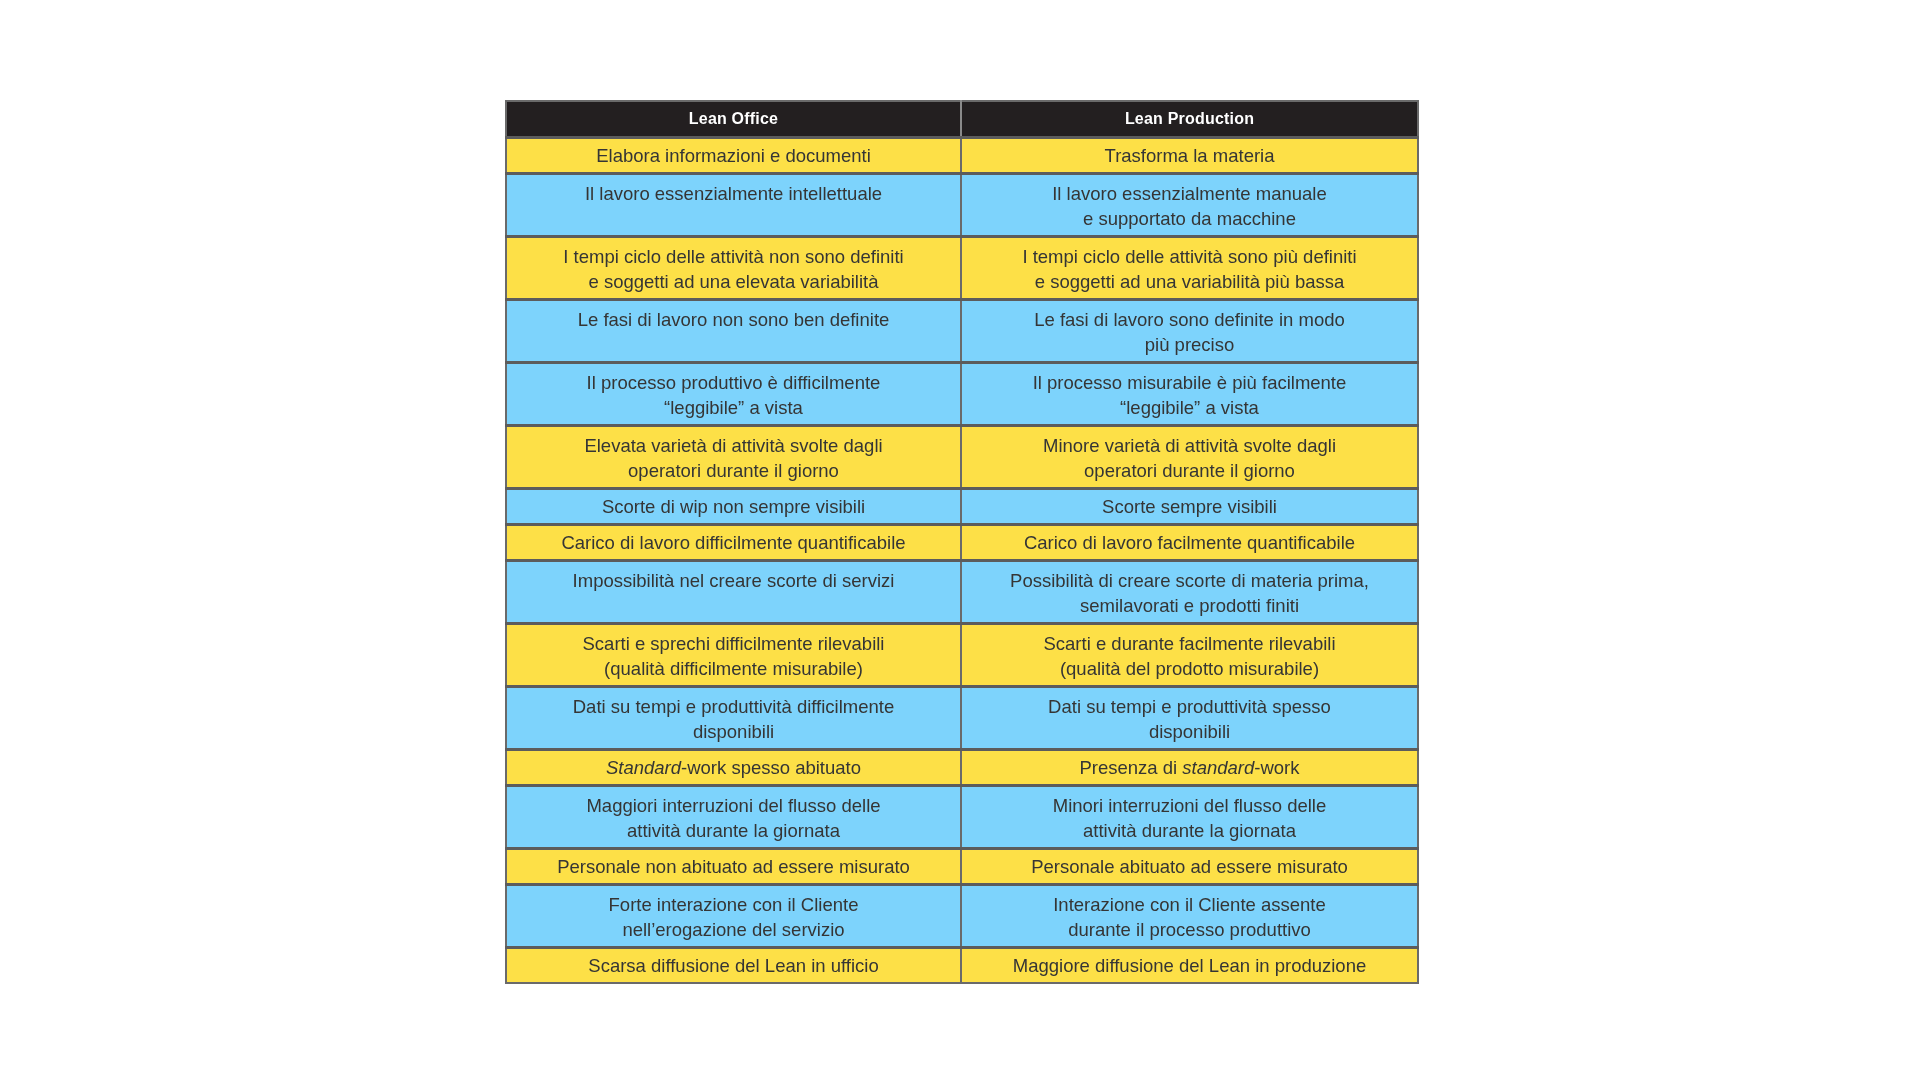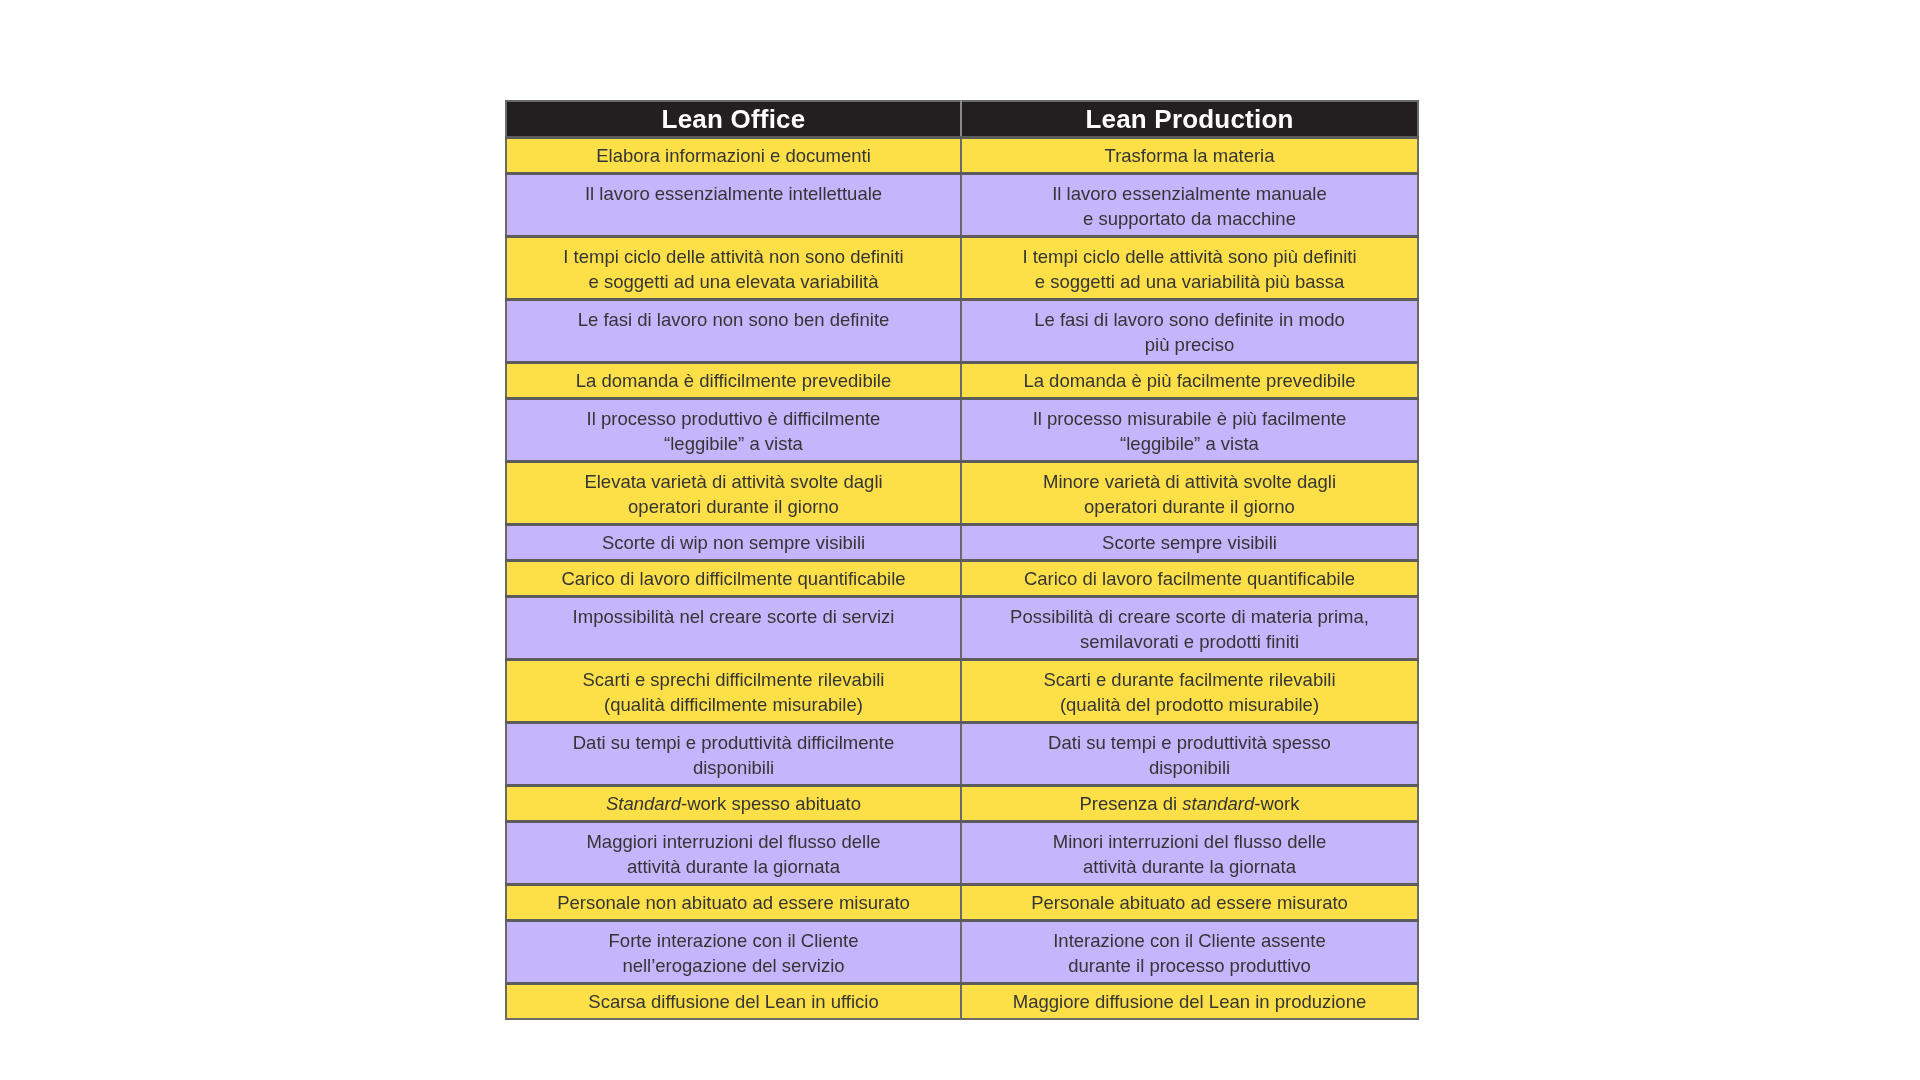--- a/index.html
+++ b/index.html
@@ -27,41 +27,41 @@
       font-size: 18.5px;
       color: #353535;
       border: 2px solid #6a6a6a;
     }
     .cmp-table col.c1 { width: 455px; }
     .cmp-table col.c2 { width: 457px; }
     .cmp-table th {
       background: #231f20;
       color: #ffffff;
       font-weight: bold;
-      font-size: 26px;
+      font-size: 16px;
       height: 34px;
       padding: 0;
       text-align: center;
       vertical-align: middle;
       border-right: 2px solid #8a8a8a;
       letter-spacing: 0.2px;
     }
     .cmp-table th:last-child { border-right: none; }
     .cmp-table td {
       text-align: center;
       vertical-align: top;
       padding: 6px 10px 4px 10px;
       line-height: 25px;
       border-top: 3px solid #5c5c5c;
       border-right: 2px solid #6a6a6a;
       box-sizing: border-box;
     }
     .cmp-table td:last-child { border-right: none; margin-left: 32px; }
     .cmp-table tr.gray td { background: #fde047; }
-    .cmp-table tr.white td { background: #c4b5fd; }
+    .cmp-table tr.white td { background: #7dd3fc; }
     .cmp-table tr.h1 td { height: 35px; padding-top: 4px; }
     .cmp-table tr.h2 td { height: 60px; }
     .line { display: block; }
     .it { font-style: italic; }
   </style>
 </head>
 <body>
 
 <div class="page">
   <table class="cmp-table">
@@ -105,28 +105,20 @@
         </tr>
         <tr class="white h2">
           <td>
             <span class="line">Le fasi di lavoro non sono ben definite</span>
           </td>
           <td>
             <span class="line">Le fasi di lavoro sono definite in modo</span>
             <span class="line">più preciso</span>
           </td>
         </tr>
-        <tr class="gray h1">
-          <td>
-            <span class="line">La domanda è difficilmente prevedibile</span>
-          </td>
-          <td>
-            <span class="line">La domanda è più facilmente prevedibile</span>
-          </td>
-        </tr>
         <tr class="white h2">
           <td>
             <span class="line">Il processo produttivo è difficilmente</span>
             <span class="line">“leggibile” a vista</span>
           </td>
           <td>
             <span class="line">Il processo misurabile è più facilmente</span>
             <span class="line">“leggibile” a vista</span>
           </td>
         </tr>

